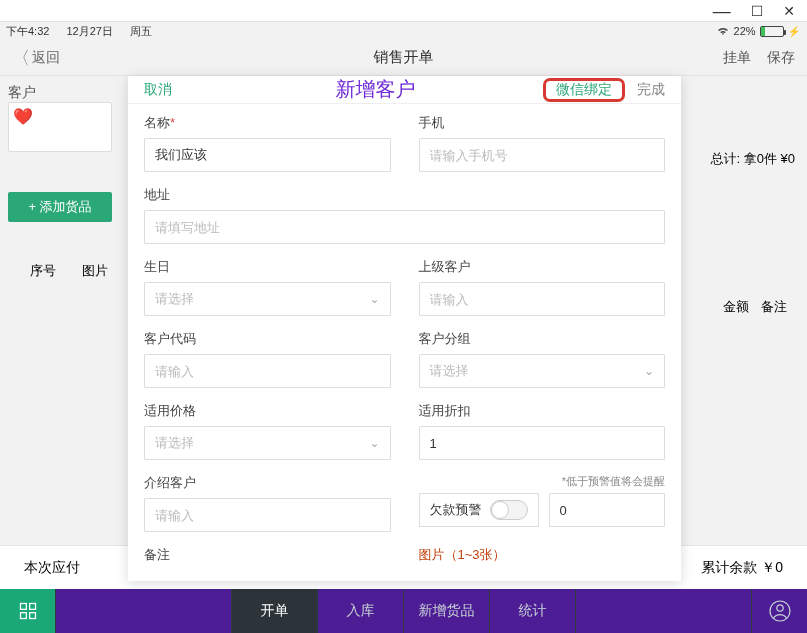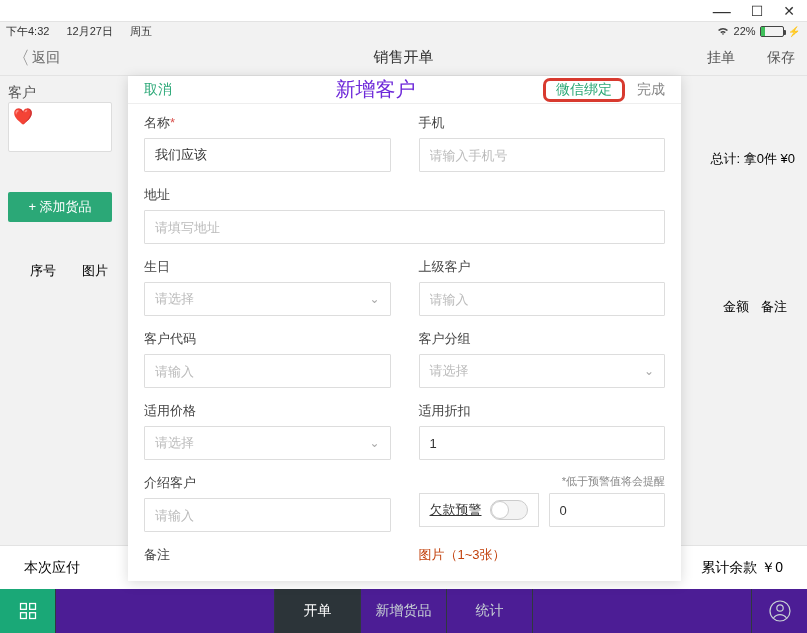--- a/index.html
+++ b/index.html
@@ -21,21 +21,21 @@
   .battery::after { content: ""; position: absolute; right: -3px; top: 3px; width: 2px; height: 5px; background: #444; border-radius: 0 1px 1px 0; }
   .battery .fill { position: absolute; left: 0; top: 0; bottom: 0; width: 22%; background: #3fbf5a; }
   .bolt { font-size: 10px; margin-left: 1px; }
 
   
   .navrow { height: 36px; display: flex; align-items: center; padding: 0 12px; border-bottom: 1px solid #e3e3e3; position: relative; background: #f2f2f2; }
   .back { display: flex; align-items: center; color: #666; font-size: 14px; cursor: pointer; }
   .back .chev { font-size: 18px; color: #888; margin-right: 2px; }
   .navtitle { position: absolute; left: 0; right: 0; text-align: center; font-size: 15px; color: #333; pointer-events: none; }
   .navrow .actions { margin-left: auto; display: flex; gap: 16px; color: #555; font-size: 14px; }
-  .navrow .actions span { cursor: pointer; margin-left: 16px; }
+  .navrow .actions span { cursor: pointer; }
 
   
   .bgpage { position: absolute; top: 76px; left: 0; right: 0; bottom: 44px; padding: 8px; }
   .cust-label { font-size: 14px; color: #555; width: 40px; }
   .cust-box { width: 104px; height: 50px; background: #fff; border: 1px solid #ddd; border-radius: 2px; padding: 4px; font-size: 16px; }
   .addbtn { margin-top: 40px; width: 104px; height: 30px; background: #2ba877; color: #fff; font-size: 13px; border-radius: 2px; display: flex; align-items: center; justify-content: center; cursor: pointer; }
   .right-summary { position: absolute; right: 12px; top: 74px; font-size: 13px; }
   .righthead { display: flex; gap: 12px; margin-top: 110px; font-size: 13px; }
   .lefthead { position:absolute; top:186px; left:30px; display:flex; gap:26px; font-size:13px; }
 
@@ -68,21 +68,21 @@
   .field.full { flex: 1 1 100%; }
   .label { font-size: 13px; color: #444; margin-bottom: 6px; }
   .req { color: #d9534f; }
   .input, .select { height: 34px; border: 1px solid #ddd; border-radius: 1px; padding: 0 10px; font-size: 13px; color: #333; background: #fff; width: 100%; outline: none; }
   .input::placeholder { color: #bbb; }
   .select { display: flex; align-items: center; justify-content: space-between; color: #bbb; cursor: pointer; }
   .select .caret { color: #aaa; font-size: 12px; }
 
   .hint { font-size: 11px; color: #888; text-align: right; margin-bottom: 4px; }
   .toggle-row { display: flex; align-items: center; gap: 10px; }
-  .toggle-row .toggle-label { border: 1px solid #ddd; height: 34px; flex: 0 0 120px; display:flex; align-items:center; padding:0 10px; font-size:13px; color:#333; justify-content: space-between; text-decoration: underline; }
+  .toggle-row .toggle-label { border: 1px solid #ddd; height: 34px; flex: 0 0 120px; display:flex; align-items:center; padding:0 10px; font-size:13px; color:#333; justify-content: space-between; }
   .switch { width: 38px; height: 20px; border-radius: 10px; border:1px solid #ccc; background: #f3f3f3; position: relative; cursor:pointer; }
   .switch .knob { width: 18px; height: 18px; border-radius: 50%; background: #fff; border:1px solid #ccc; position: absolute; left: 0; top: 0; }
   .toggle-row .valbox { flex: 1; }
 
   .pic-label { font-size: 13px; color: #c2410c; margin-bottom: 6px; }
 
 </style>
 </head>
 <body>
 
@@ -150,20 +150,21 @@
     <div class="cell grid">
       <svg viewBox="0 0 24 24">
           <rect x="3" y="3" width="7" height="7" fill="none" stroke="#fff" stroke-width="1.5"></rect>
           <rect x="14" y="3" width="7" height="7" fill="none" stroke="#fff" stroke-width="1.5"></rect>
           <rect x="3" y="14" width="7" height="7" fill="none" stroke="#fff" stroke-width="1.5"></rect>
           <rect x="14" y="14" width="7" height="7" fill="none" stroke="#fff" stroke-width="1.5"></rect>
         </svg>
     </div>
     <div class="spacer cell" style="border-right:1px solid #2f393e;"></div>
     <div class="cell navcell active">开单</div>
+    <div class="cell navcell">入库</div>
     <div class="cell navcell">新增货品</div>
     <div class="cell navcell">统计</div>
     <div class="spacer cell" style="border:none;"></div>
     <div class="cell avatar">
       <svg viewBox="0 0 24 24">
           <circle cx="12" cy="12" r="10" fill="none" stroke="#c8d2d5" stroke-width="1.2"></circle>
           <circle cx="12" cy="9" r="3.2" fill="none" stroke="#c8d2d5" stroke-width="1.2"></circle>
           <path d="M5.5 19 A8 8 0 0 1 18.5 19" fill="none" stroke="#c8d2d5" stroke-width="1.2"></path>
         </svg>
     </div>

